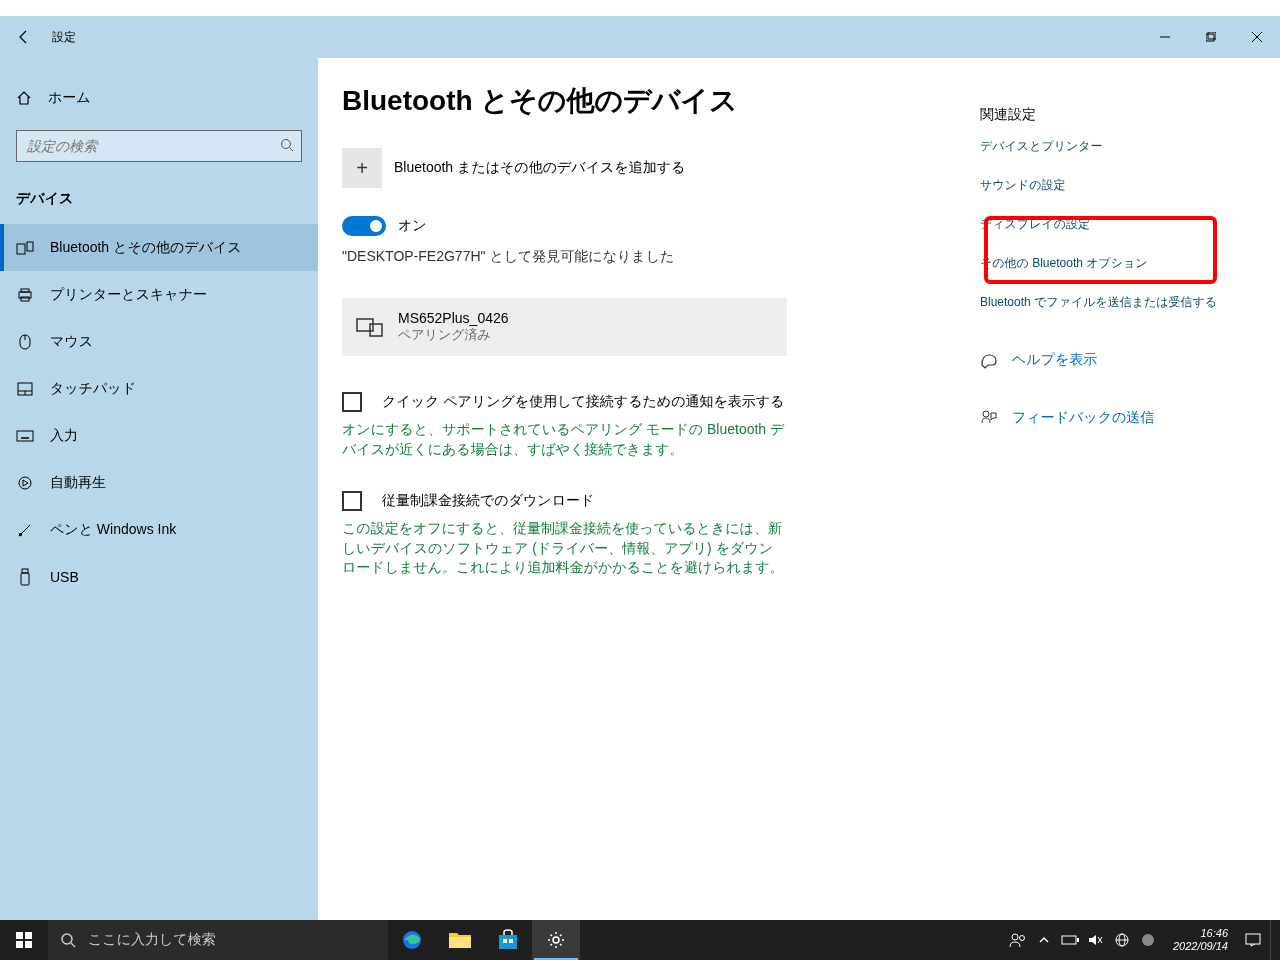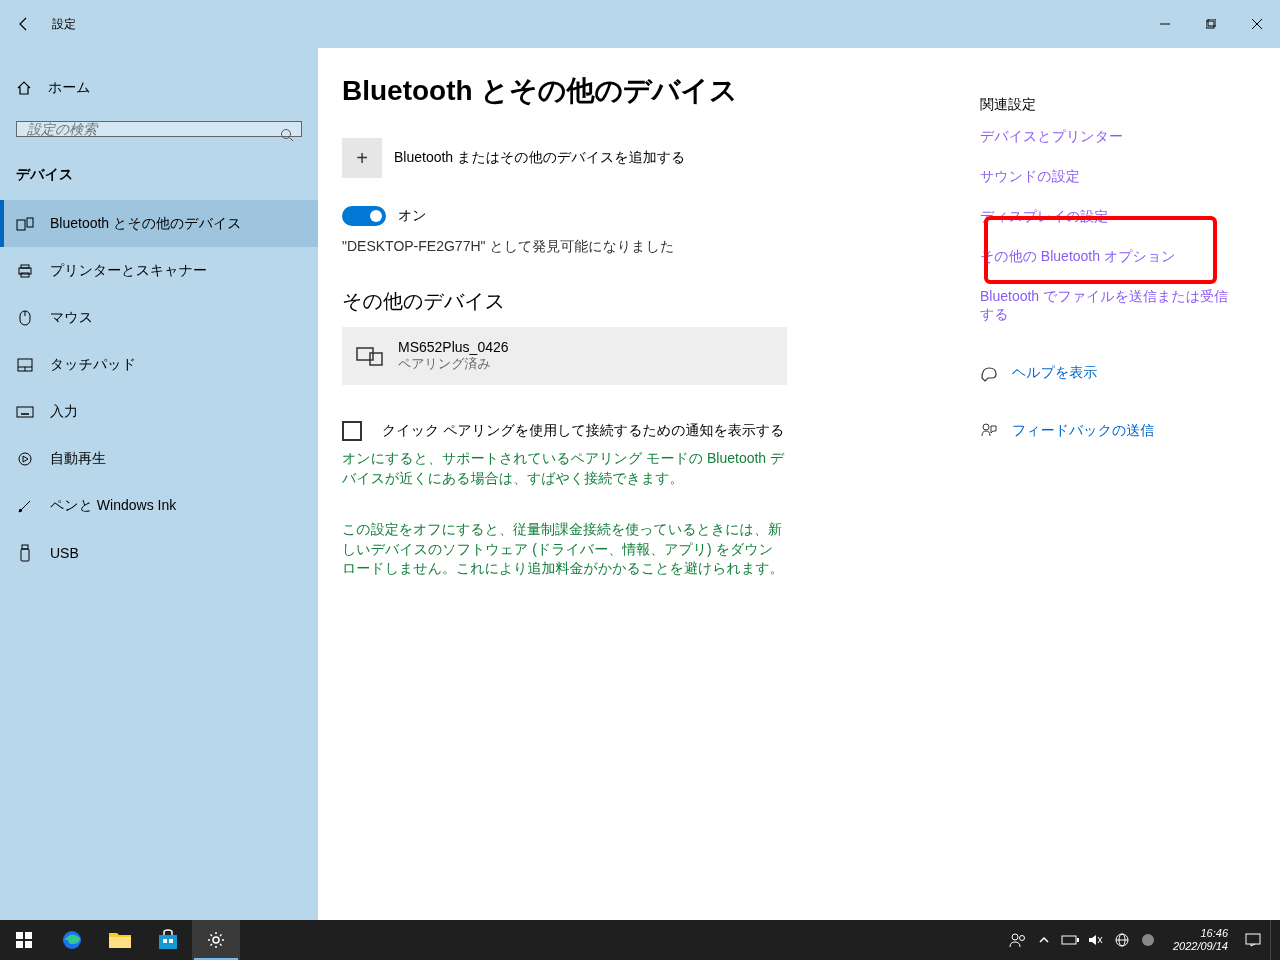--- a/index.html
+++ b/index.html
@@ -1,33 +1,33 @@
 <!DOCTYPE html>
 <html><head>
 <meta charset="utf-8">
 <style>
 * { margin: 0; padding: 0; box-sizing: border-box; font-family: "Yu Gothic UI", "Segoe UI", sans-serif; }
 body { width: 1280px; height: 960px; overflow: hidden; background: #fff; position: relative; }
 
 
-.titlebar { height: 48px; display: flex; align-items: center; background: #b9d7ea; }
+.titlebar { height: 42px; display: flex; align-items: center; background: #b9d7ea; margin-top: 16px; }
 .titlebar .back { width: 48px; height: 32px; display: flex; align-items: center; justify-content: center; }
 .titlebar .title { font-size: 12px; margin-left: 4px; }
 .titlebar .spacer { flex: 1; }
 .titlebar .winbtn { width: 46px; height: 32px; display: flex; align-items: center; justify-content: center; }
 .titlebar .winbtn svg { stroke: #000; stroke-width: 1; fill: none; }
 
 
 .main { display: flex; height: calc(100% - 32px - 40px); }
 
 
 .sidebar { width: 318px; background: #b9d7ea; display: flex; flex-direction: column; padding-top: 20px; }
 .sidebar .home { display: flex; align-items: center; height: 40px; padding-left: 16px; gap: 16px; font-size: 14px; }
 .sidebar .search { margin: 12px 16px 16px 16px; position: relative; }
-.sidebar .search input { width: 100%; height: 16px; padding: 0 32px 0 10px; border: 1px solid #666; background: rgba(255,255,255,0.4); font-size: 14px; font-style: italic; color: #666; }
+.sidebar .search input { width: 100%; height: 32px; padding: 0 32px 0 10px; border: 1px solid #666; background: rgba(255,255,255,0.4); font-size: 14px; font-style: italic; color: #666; }
 .sidebar .search .sicon { position: absolute; right: 8px; top: 8px; }
 .sidebar .category { font-size: 14px; font-weight: 600; padding: 12px 16px 16px 16px; }
 .nav-item { display: flex; align-items: center; height: 47px; padding-left: 16px; gap: 16px; font-size: 14px; cursor: pointer; position: relative; }
 .nav-item.active { background: #9fc4de; }
 .nav-item.active::before { content: ''; position: absolute; left: 0; top: 0; bottom: 0; width: 4px; background: #0067c0; }
 .nav-item .nicon { width: 18px; height: 18px; display: flex; align-items: center; justify-content: center; }
 
 
 .content { flex: 1; padding: 24px 40px 0 24px; display: flex; }
 .content-main { flex: 1; max-width: 660px; }
@@ -47,21 +47,21 @@
 .device-row .dinfo .dname { font-size: 14px; }
 .device-row .dinfo .dstatus { font-size: 13px; color: #666; }
 .checkbox-row { display: flex; align-items: flex-start; gap: 20px; margin-bottom: 8px; }
 .checkbox-row .cbox { width: 20px; height: 20px; border: 2px solid #333; flex-shrink: 0; }
 .checkbox-row .clabel { font-size: 14px; padding-top: 1px; }
 .desc { font-size: 14px; color: #15803d; margin-bottom: 32px; max-width: 445px; line-height: 1.4; }
 
 
 .right-panel { width: 260px; padding-top: 24px; }
 .right-panel .rheading { font-size: 14px; margin-bottom: 14px; }
-.right-panel .rlink { display: block; color: #8b5cf6; font-size: 14px; margin-bottom: 22px; cursor: pointer; }
+.right-panel .rlink { display: block; color: #0c4a6e; font-size: 12px; margin-bottom: 22px; cursor: pointer; }
 .right-panel .rhelp { display: flex; align-items: center; gap: 14px; margin-top: 40px; margin-bottom: 14px; }
 .right-panel .rhelp .hicon { width: 18px; height: 18px; }
 .right-panel .rhelp .htext { color: #0066cc; font-size: 14px; cursor: pointer; }
 .highlight-box { position: absolute; border: 4px solid #ff0000; border-radius: 6px; pointer-events: none; }
 
 
 .taskbar { position: absolute; bottom: 0; left: 0; right: 0; height: 40px; background: #1f1f1f; display: flex; align-items: center; color: #fff; }
 .taskbar .start { width: 48px; height: 40px; display: flex; align-items: center; justify-content: center; }
 .taskbar .searchbox { width: 340px; height: 40px; background: #2b2b2b; display: flex; align-items: center; padding: 0 12px; gap: 12px; font-size: 14px; color: #ccc; }
 .taskbar .tbicons { display: flex; height: 40px; margin-left: 0; }
@@ -217,40 +217,43 @@
       </div>
 
       <div class="toggle-row">
         <div class="toggle">
             <div class="knob"></div>
           </div>
         <div class="toggle-label">オン</div>
       </div>
       <div class="status-text">"DESKTOP-FE2G77H" として発見可能になりました</div>
 
-      <div class="subheading">その他のデバイス</div>
       <div class="device-row">
         <div class="dicon">
             <svg width="28" height="22" viewBox="0 0 28 22">
               <rect x="1" y="3" width="16" height="12" stroke="#333" fill="none" stroke-width="1.5"></rect>
               <rect x="14" y="8" width="12" height="12" stroke="#333" fill="none" stroke-width="1.5"></rect>
             </svg>
           </div>
         <div class="dinfo">
           <div class="dname">MS652Plus_0426</div>
           <div class="dstatus">ペアリング済み</div>
         </div>
       </div>
 
       <div class="checkbox-row">
         <div class="cbox"></div>
         <div class="clabel">クイック ペアリングを使用して接続するための通知を表示する</div>
       </div>
       <div class="desc">オンにすると、サポートされているペアリング モードの Bluetooth デバイスが近くにある場合は、すばやく接続できます。</div>
 
+      <div class="checkbox-row">
+        <div class="cbox"></div>
+        <div class="clabel">従量制課金接続でのダウンロード</div>
+      </div>
       <div class="desc">この設定をオフにすると、従量制課金接続を使っているときには、新しいデバイスのソフトウェア (ドライバー、情報、アプリ) をダウンロードしません。これにより追加料金がかかることを避けられます。</div>
     </div>
 
     <div class="right-panel">
       <div class="rheading">関連設定</div>
       <a class="rlink">デバイスとプリンター</a>
       <a class="rlink">サウンドの設定</a>
       <a class="rlink">ディスプレイの設定</a>
       <a class="rlink">その他の Bluetooth オプション</a>
       <a class="rlink">Bluetooth でファイルを送信または受信する</a>
@@ -281,20 +284,29 @@
 
 <div class="taskbar">
   <div class="start">
     <svg width="16" height="16" viewBox="0 0 16 16">
         <rect x="0" y="0" width="7" height="7" fill="#fff"></rect>
         <rect x="9" y="0" width="7" height="7" fill="#fff"></rect>
         <rect x="0" y="9" width="7" height="7" fill="#fff"></rect>
         <rect x="9" y="9" width="7" height="7" fill="#fff"></rect>
       </svg>
   </div>
+  <div class="searchbox">
+    <span>
+        <svg width="16" height="16" viewBox="0 0 16 16">
+          <circle cx="7" cy="7" r="5" stroke="#ccc" fill="none" stroke-width="1.5"></circle>
+          <line x1="11" y1="11" x2="15" y2="15" stroke="#ccc" stroke-width="1.5"></line>
+        </svg>
+      </span>
+    <span>ここに入力して検索</span>
+  </div>
   <div class="tbicons">
     <div class="tbicon">
         <svg width="24" height="24" viewBox="0 0 24 24">
           <circle cx="12" cy="12" r="9" fill="#1a73e8"></circle>
           <path d="M4 12 Q12 2 20 10 Q20 16 12 16 Q8 16 8 12" fill="#37c595"></path>
         </svg>
       </div>
     <div class="tbicon">
         <svg width="24" height="20" viewBox="0 0 24 20">
           <path d="M1 3 L9 3 L11 5 L23 5 L23 18 L1 18 Z" fill="#ffca28"></path>

